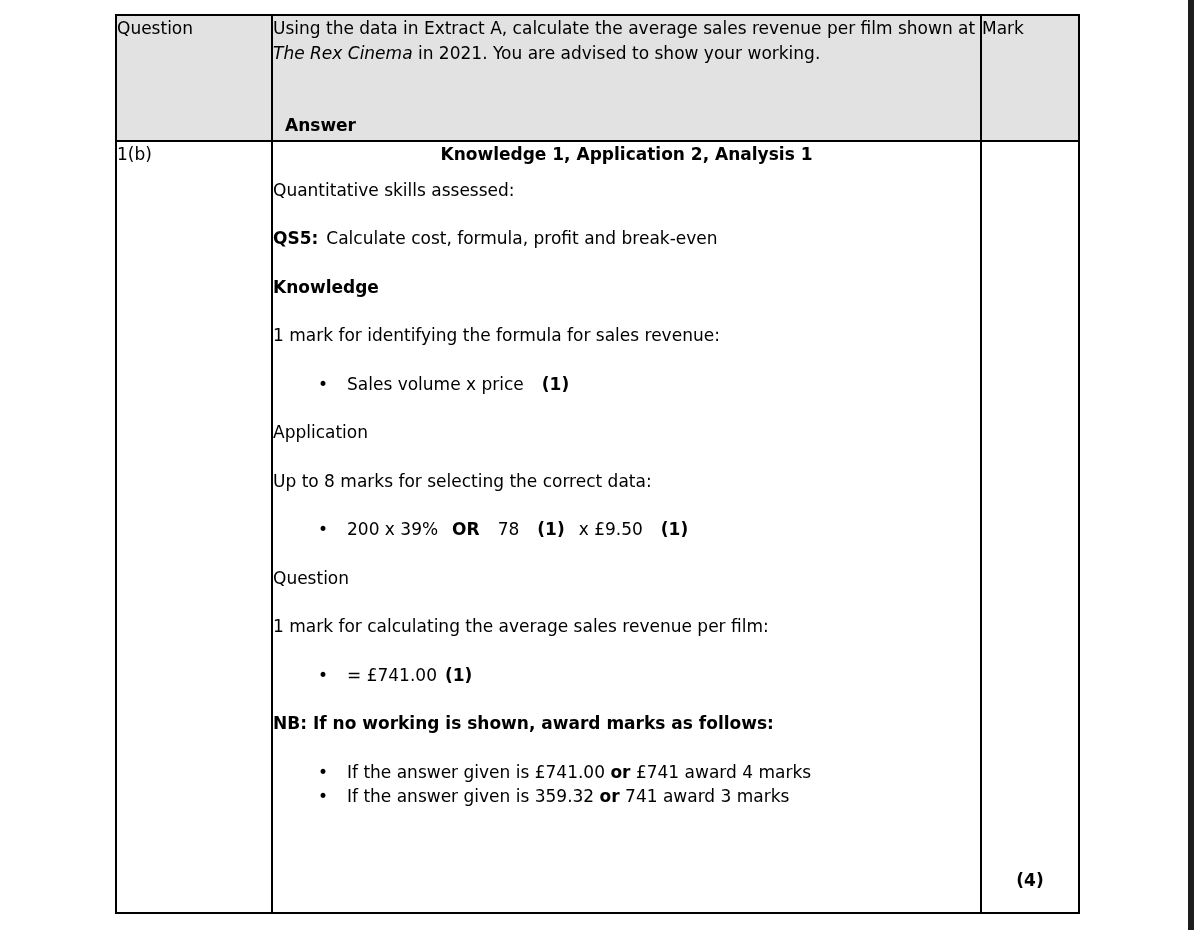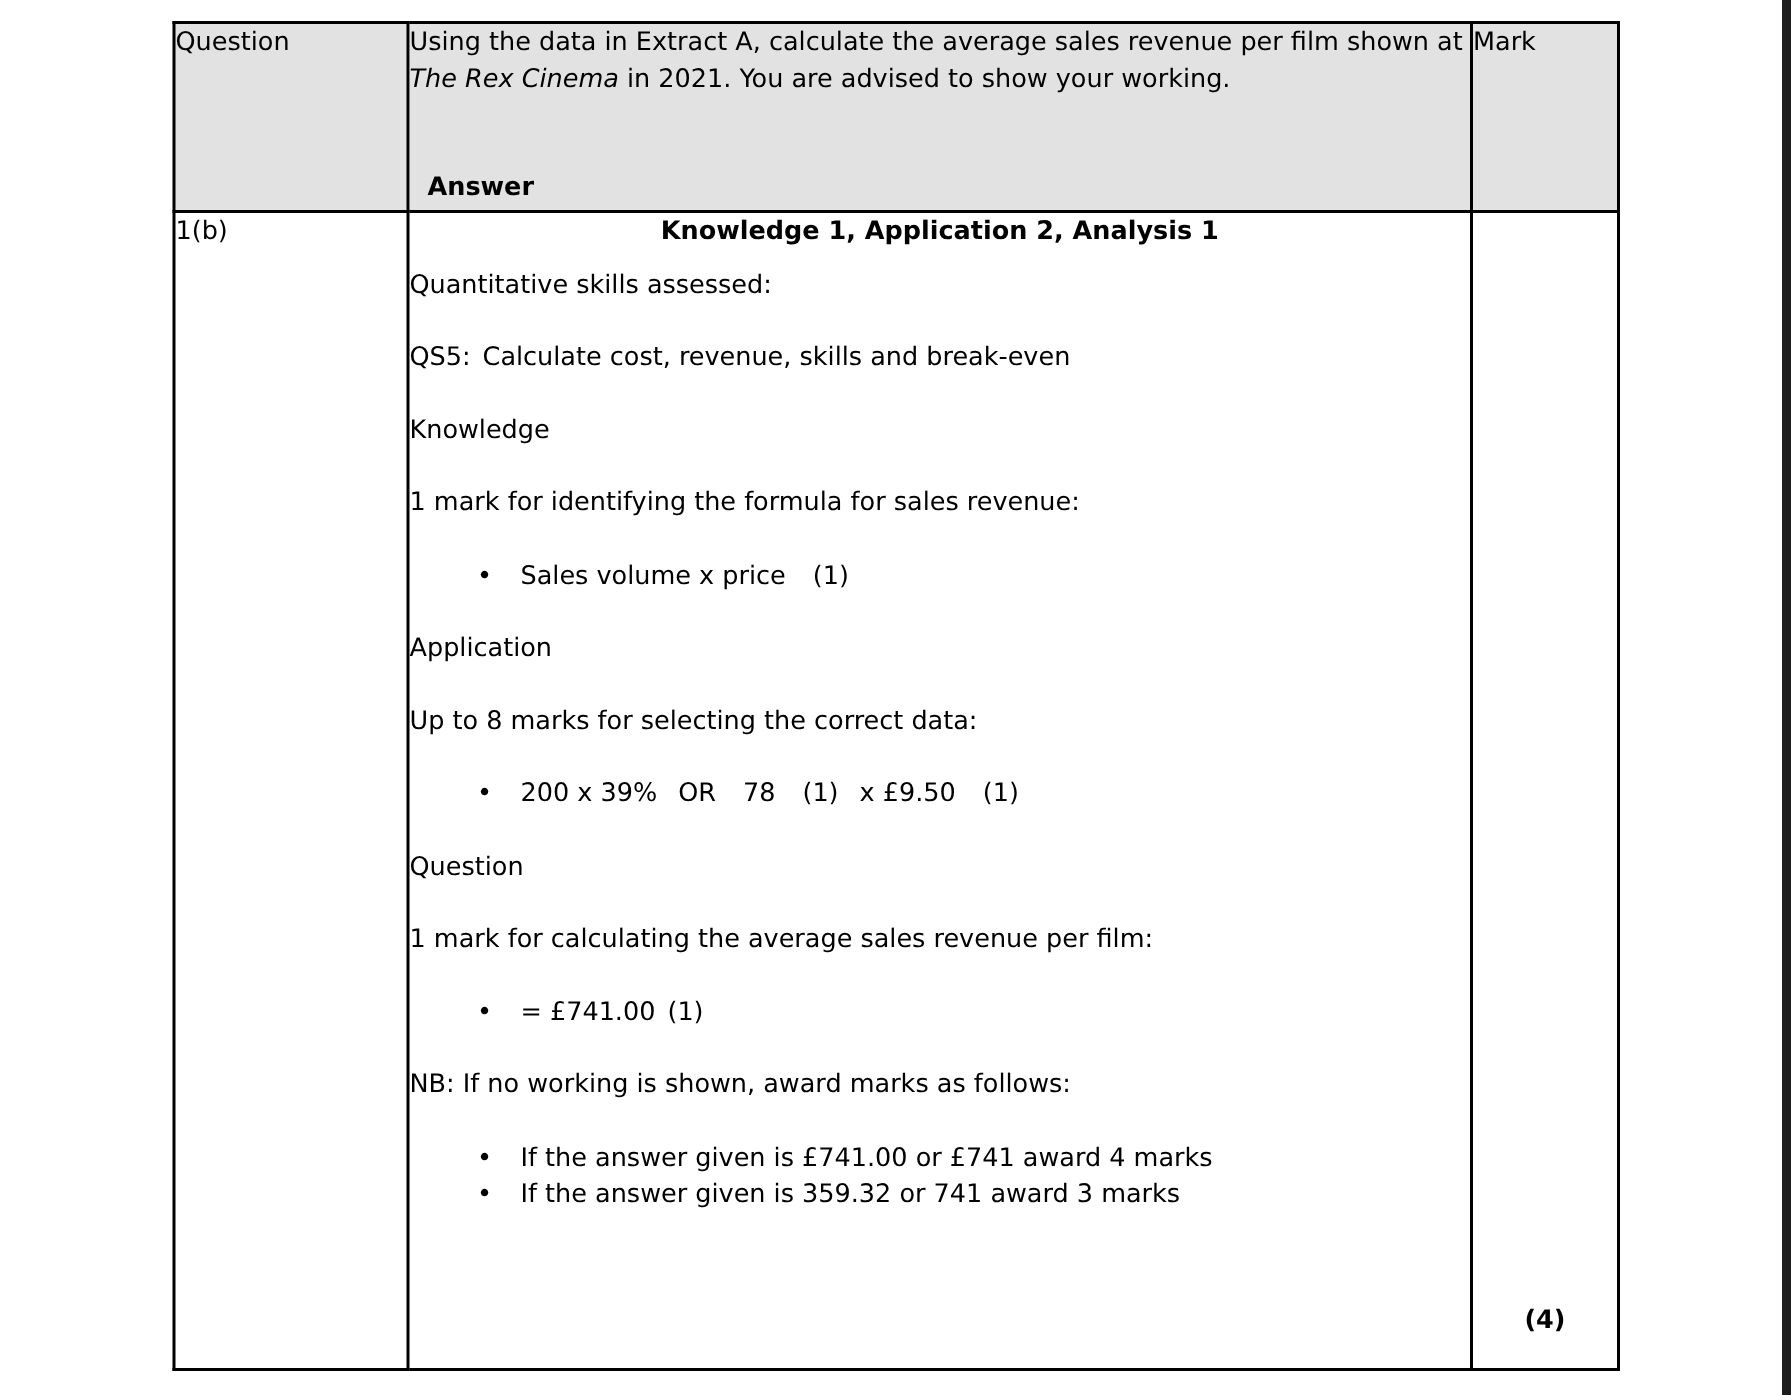--- a/index.html
+++ b/index.html
@@ -39,21 +39,21 @@
   .qnum-cell { padding: 7px 4px 0 12px; font-weight: normal; }
   .content-cell { padding: 10px 16px 0 11px; }
   .mark-cell { position: relative; }
   .mark-total {
     position: absolute; bottom: 20px; left: 0; right: 0;
     text-align: center; font-weight: bold;
   }
   .content-cell p { margin: 0 16px 24px 0; }
   .ao-heading { text-align: center; font-weight: bold; margin: 0 0 11px 0 !important; }
   .section-title { font-weight: normal; margin-top: 24px !important; }
-  b, .bold { font-weight: normal; }
+  b, .bold { font-weight: bold; }
   i { font-style: italic; }
   .bullet { display: flex; margin: 0 0 24px 45px; }
   .bullet .dot { flex: 0 0 29px; width: 29px; }
   .bullet.tight { margin-bottom: 0; }
   .gap-sm { margin-left: 8px; }
   .gap-md { margin-left: 14px; }
   .gap-lg { margin-left: 18px; }
 </style>
 </head>
 <body>
@@ -73,21 +73,21 @@
       <p class="q-text" style="margin:0"><span>Using the data in Extract A, calculate the average sales revenue per film shown at </span><i>The Rex Cinema</i><span> in 2021. You are advised to show your working.</span></p>
       <span class="answer-label">Answer</span>
     </th>
     <th class="th-mark">Mark</th>
   </tr>
   <tr class="body-row">
     <td class="qnum-cell">1(b)</td>
     <td class="content-cell">
       <p class="ao-heading">Knowledge 1, Application 2, Analysis 1</p>
       <p>Quantitative skills assessed:</p>
-      <p><b>QS5:</b><span class="gap-sm">Calculate cost, revenue, skills and break-even</span></p>
+      <p><b>QS5:</b><span class="gap-sm">Calculate cost, formula, profit and break-even</span></p>
 
       <p class="bold">Knowledge</p>
       <p>1 mark for identifying the formula for sales revenue:</p>
       <div class="bullet">
         <span class="dot">•</span>
         <span><span>Sales volume x price</span><b class="gap-lg">(1)</b></span>
       </div>
 
       <p class="section-title">Application</p>
       <p>Up to 8 marks for selecting the correct data:</p>

